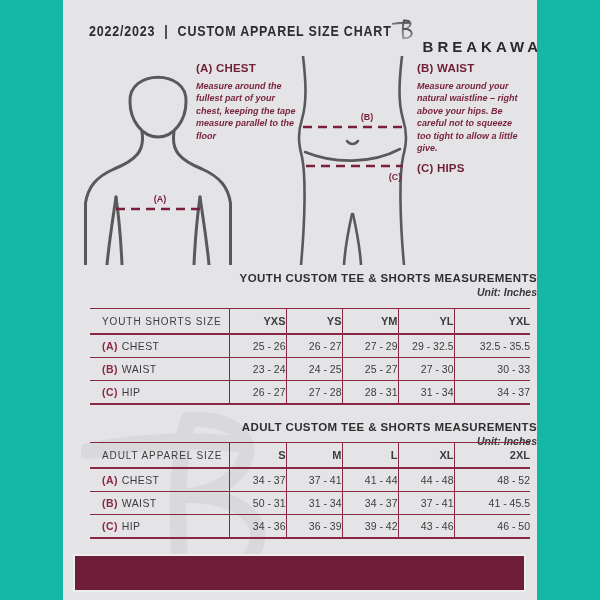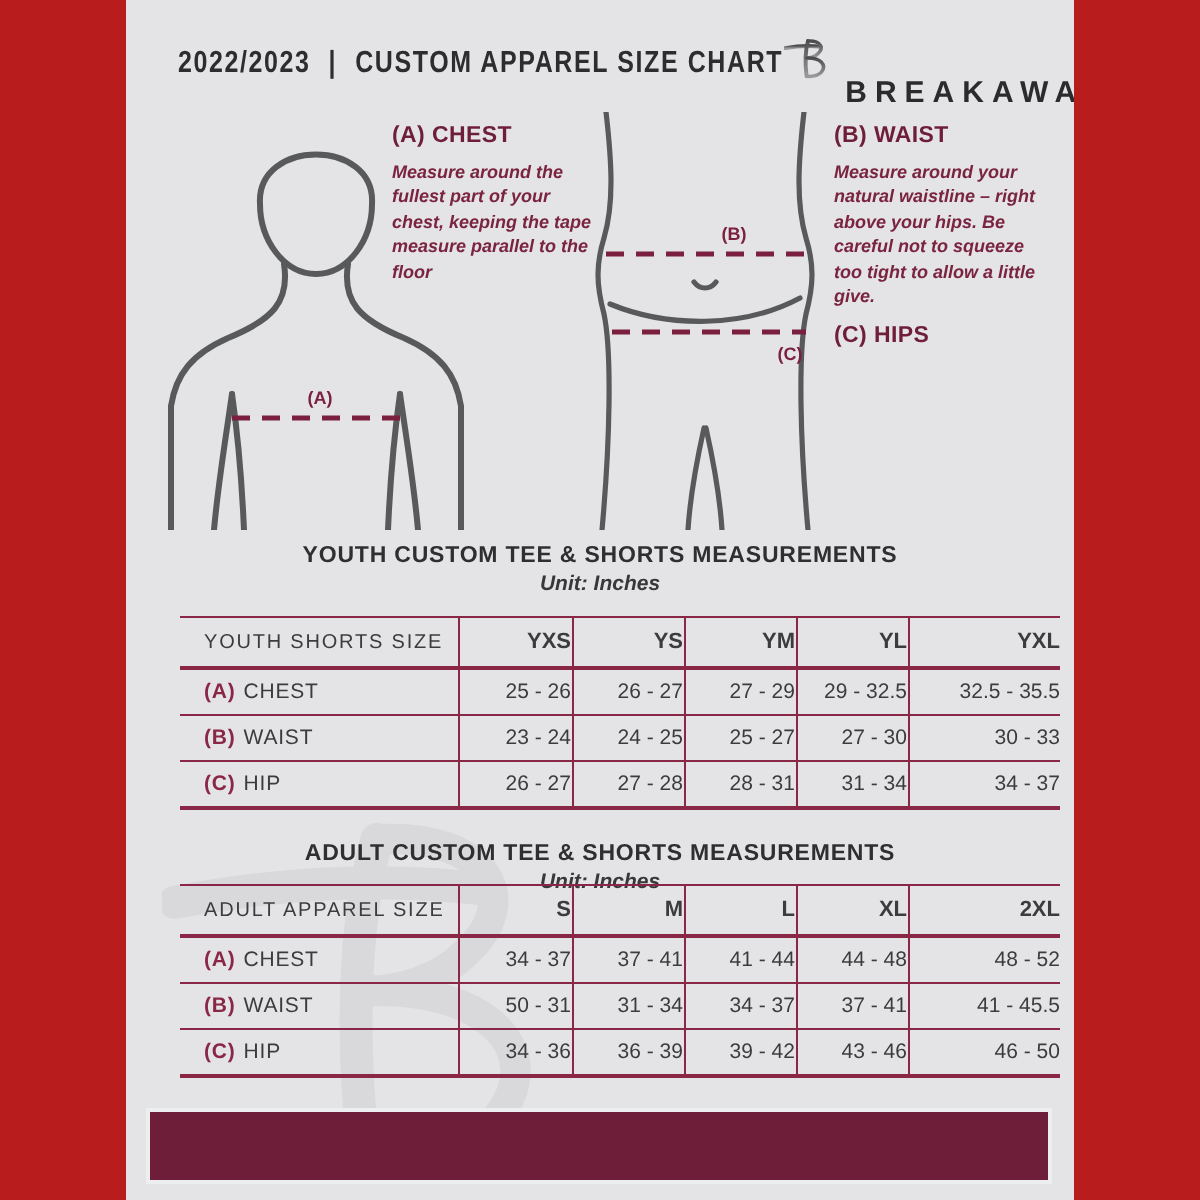--- a/index.html
+++ b/index.html
@@ -1,34 +1,34 @@
 <!DOCTYPE html>
 <html><head>
 <meta charset="utf-8">
 <style>
   html,body{margin:0;padding:0;background:#000;}
-  #stage{position:relative;width:600px;height:600px;background:#b91c1c;overflow:hidden;
+  #stage{position:relative;width:600px;height:600px;background:#14b8a6;overflow:hidden;
          font-family:"Liberation Sans",sans-serif;-webkit-font-smoothing:antialiased;}
   .doc{position:absolute;left:63px;top:0;width:474px;height:600px;background:#e4e4e6;overflow:hidden;}
 
   
   .hdr{position:absolute;top:16px;left:0;width:474px;height:30px;display:flex;align-items:center;justify-content:space-between;padding:0 26px;box-sizing:border-box;}
   .hdr-title{display:flex;align-items:center;gap:9px;color:#2d2d2f;font-weight:bold;font-size:12.5px;letter-spacing:.8px;transform:scaleY(1.22);transform-origin:left center;white-space:nowrap;}
   .hdr-brand{display:flex;align-items:center;gap:7px;}
   .brand-word{font-weight:bold;font-size:15px;letter-spacing:4px;color:#2b2b2d;margin-top:30px;}
 
   
   .note{position:absolute;color:#6e1e38;}
   .note h3{margin:0 0 6px 0;font-size:11.5px;font-weight:bold;letter-spacing:.2px;}
   .note p{margin:0;font-size:9px;line-height:1.38;font-style:italic;font-weight:600;color:#7a2440;white-space:pre-line;}
 
   .fig{position:absolute;}
 
   
-  .section-title{position:absolute;left:0;width:474px;text-align:center;color:#2f2f31;}
+  .section-title{position:absolute;left:0;width:474px;text-align:right;color:#2f2f31;}
   .section-title .t{font-size:11.5px;font-weight:bold;letter-spacing:.4px;}
   .section-title .u{font-size:10.5px;font-style:italic;font-weight:600;margin-top:2px;color:#38383a;}
   table.size{position:absolute;left:27px;width:440px;border-collapse:collapse;table-layout:fixed;background:transparent;}
   table.size th,table.size td{padding:0;height:22px;text-align:right;vertical-align:middle;color:#3c3c3e;font-size:10.5px;}
   table.size thead th{height:24px;font-size:11px;font-weight:bold;}
   table.size thead th.lbl{font-weight:400;font-size:10px;letter-spacing:.9px;}
   table.size .lbl{text-align:left;padding-left:12px;}
   table.size td.lbl{font-size:10.5px;letter-spacing:.4px;}
   .rowkey{color:#8a2747;font-weight:bold;margin-right:4px;}
   table.size thead tr{border-top:1.5px solid #8a2747;border-bottom:2px solid #8a2747;}

